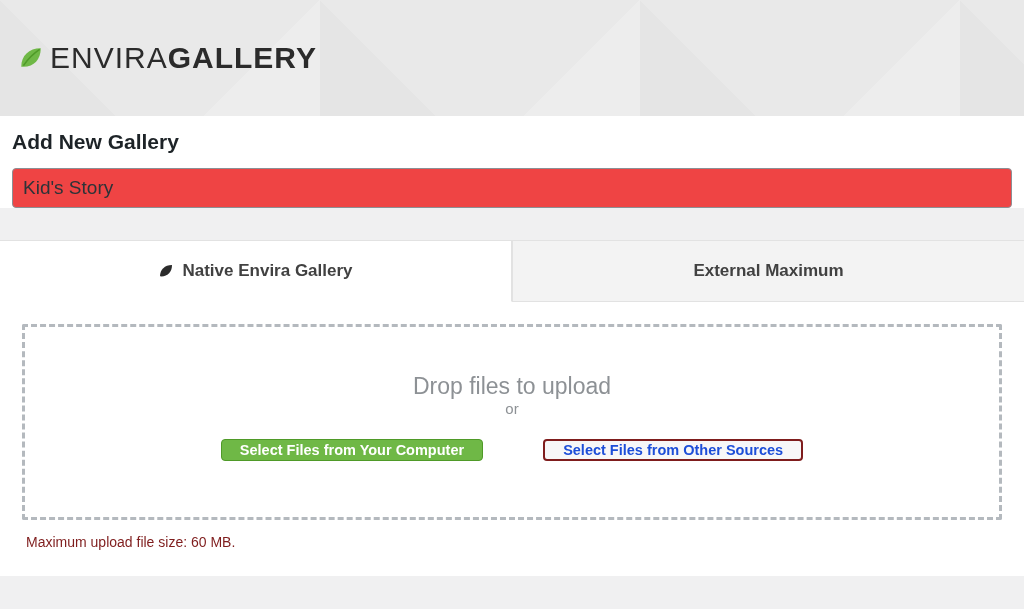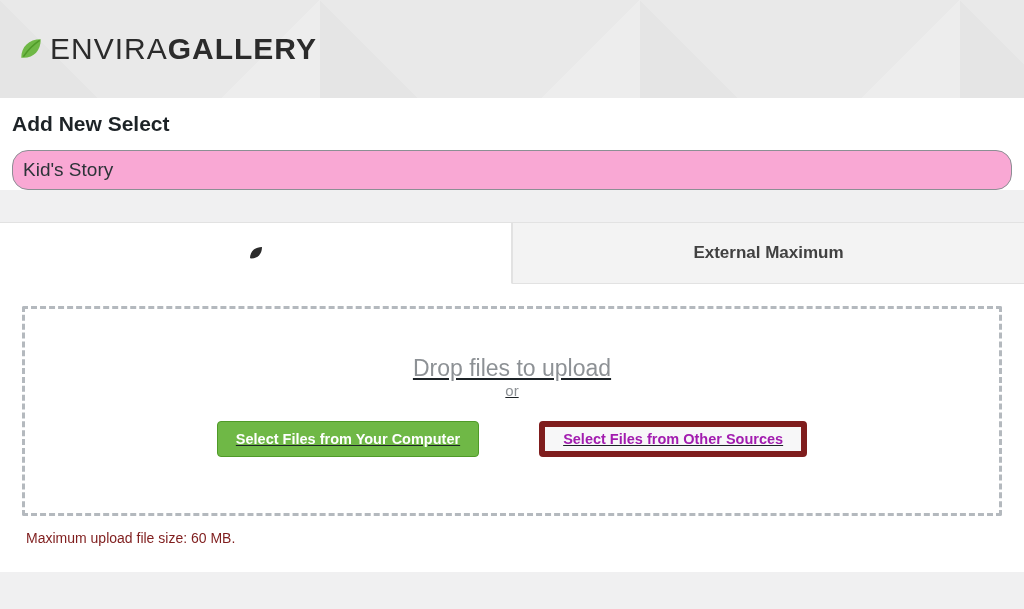--- a/index.html
+++ b/index.html
@@ -1,18 +1,18 @@
 <!DOCTYPE html>
 <html><head>
 <meta charset="utf-8">
 <style>
   * { box-sizing: border-box; margin: 0; padding: 0; }
   html, body { width: 1024px; height: 609px; font-family: -apple-system, BlinkMacSystemFont, "Segoe UI", Helvetica, Arial, sans-serif; background: #f0f0f1; color: #1d2327; }
   .banner {
-    height: 98px;
+    height: 116px;
     background: #ededed;
     display: flex;
     align-items: center;
     padding: 0 18px;
     position: relative;
     overflow: hidden;
   }
   .banner::before {
     content: "";
     position: absolute;
@@ -29,23 +29,23 @@
   .logo-text .bold { font-weight: 700; }
 
   .page-body { background: #ffffff; padding: 14px 12px 0 12px; }
   .page-title { font-size: 21px; font-weight: 700; margin-bottom: 14px; }
   .title-input {
     width: 100%;
     height: 40px;
     font-size: 19px;
     padding: 4px 10px;
     border: 1px solid #8c8f94;
-    border-radius: 16px;
+    border-radius: 4px;
     color: #2c3338;
-    background: #f9a8d4;
+    background: #ef4444;
   }
 
   .gap { height: 32px; background: #f0f0f1; margin: 0 -12px; }
 
   .tabs-card { background: #ffffff; margin: 0 -12px; padding: 0; }
   .tabs-row { display: flex; }
   .tab {
     flex: 1;
     height: 62px;
     display: flex;
@@ -72,74 +72,74 @@
     border-right-width: 0;
   }
   .tab-leaf { width: 16px; height: 16px; display: block; }
 
   .tab-content { padding: 22px 22px 10px 22px; }
   .dropzone {
     border: 3px dashed #b4b9be;
     border-radius: 2px;
     padding: 46px 20px 56px 20px;
     text-align: center;
-    text-decoration: underline;
   }
   .drop-head { font-size: 23px; color: #8d9195; font-weight: 400; }
   .drop-or { font-size: 15px; color: #8d9195; }
   .btn-row { display: flex; gap: 60px; justify-content: center; margin-top: 22px; }
   .btn {
-    height: 36px;
+    height: 22px;
     padding: 0 18px;
     font-size: 14.5px;
     font-weight: 700;
     border-radius: 4px;
     cursor: pointer;
     display: inline-flex;
     align-items: center;
     justify-content: center;
   }
   .btn-primary {
     background: #6fb846;
     color: #ffffff;
     border: 1px solid #4f9a28;
   }
   .btn-secondary {
     background: #f7f7f8;
-    color: #a21caf;
-    border: 6px solid #7f1d1d;
+    color: #1d4ed8;
+    border: 2px solid #7f1d1d;
   }
   .maxnote { font-size: 14px; color: #7f1d1d; padding: 14px 4px 16px 4px; }
 </style>
 </head>
 <body>
 
 <div class="banner">
   <div class="logo-wrap">
     <svg class="leaf-svg" viewBox="0 0 24 24">
       <path d="M3 20 C3 10, 10 3, 21 3 C21 14, 14 21, 3 20 Z" fill="#6fb846"></path>
       <path d="M5 19 C9 13, 14 8, 20 4" stroke="#4f9a28" stroke-width="1.4" fill="none"></path>
     </svg>
     <span class="logo-text">
       <span class="thin">ENVIRA</span><span class="bold">GALLERY</span>
     </span>
   </div>
 </div>
 
 <div class="page-body">
-  <h1 class="page-title">Add New Select</h1>
+  <h1 class="page-title">Add New Gallery</h1>
   <input class="title-input" type="text" value="Kid's Story" style="">
   <div class="gap"></div>
 
   <div class="tabs-card">
     <div class="tabs-row">
       <div class="tab active">
         <svg class="tab-leaf" viewBox="0 0 24 24">
           <path d="M3 20 C3 10, 10 3, 21 3 C21 14, 14 21, 3 20 Z" fill="#2b2b2b"></path>
         </svg>
+        <span>Native Envira Gallery</span>
       </div>
       <div class="tab">
         <span>External Maximum</span>
       </div>
     </div>
 
     <div class="tab-content">
       <div class="dropzone">
         <div class="drop-head">Drop files to upload</div>
         <div class="drop-or">or</div>

